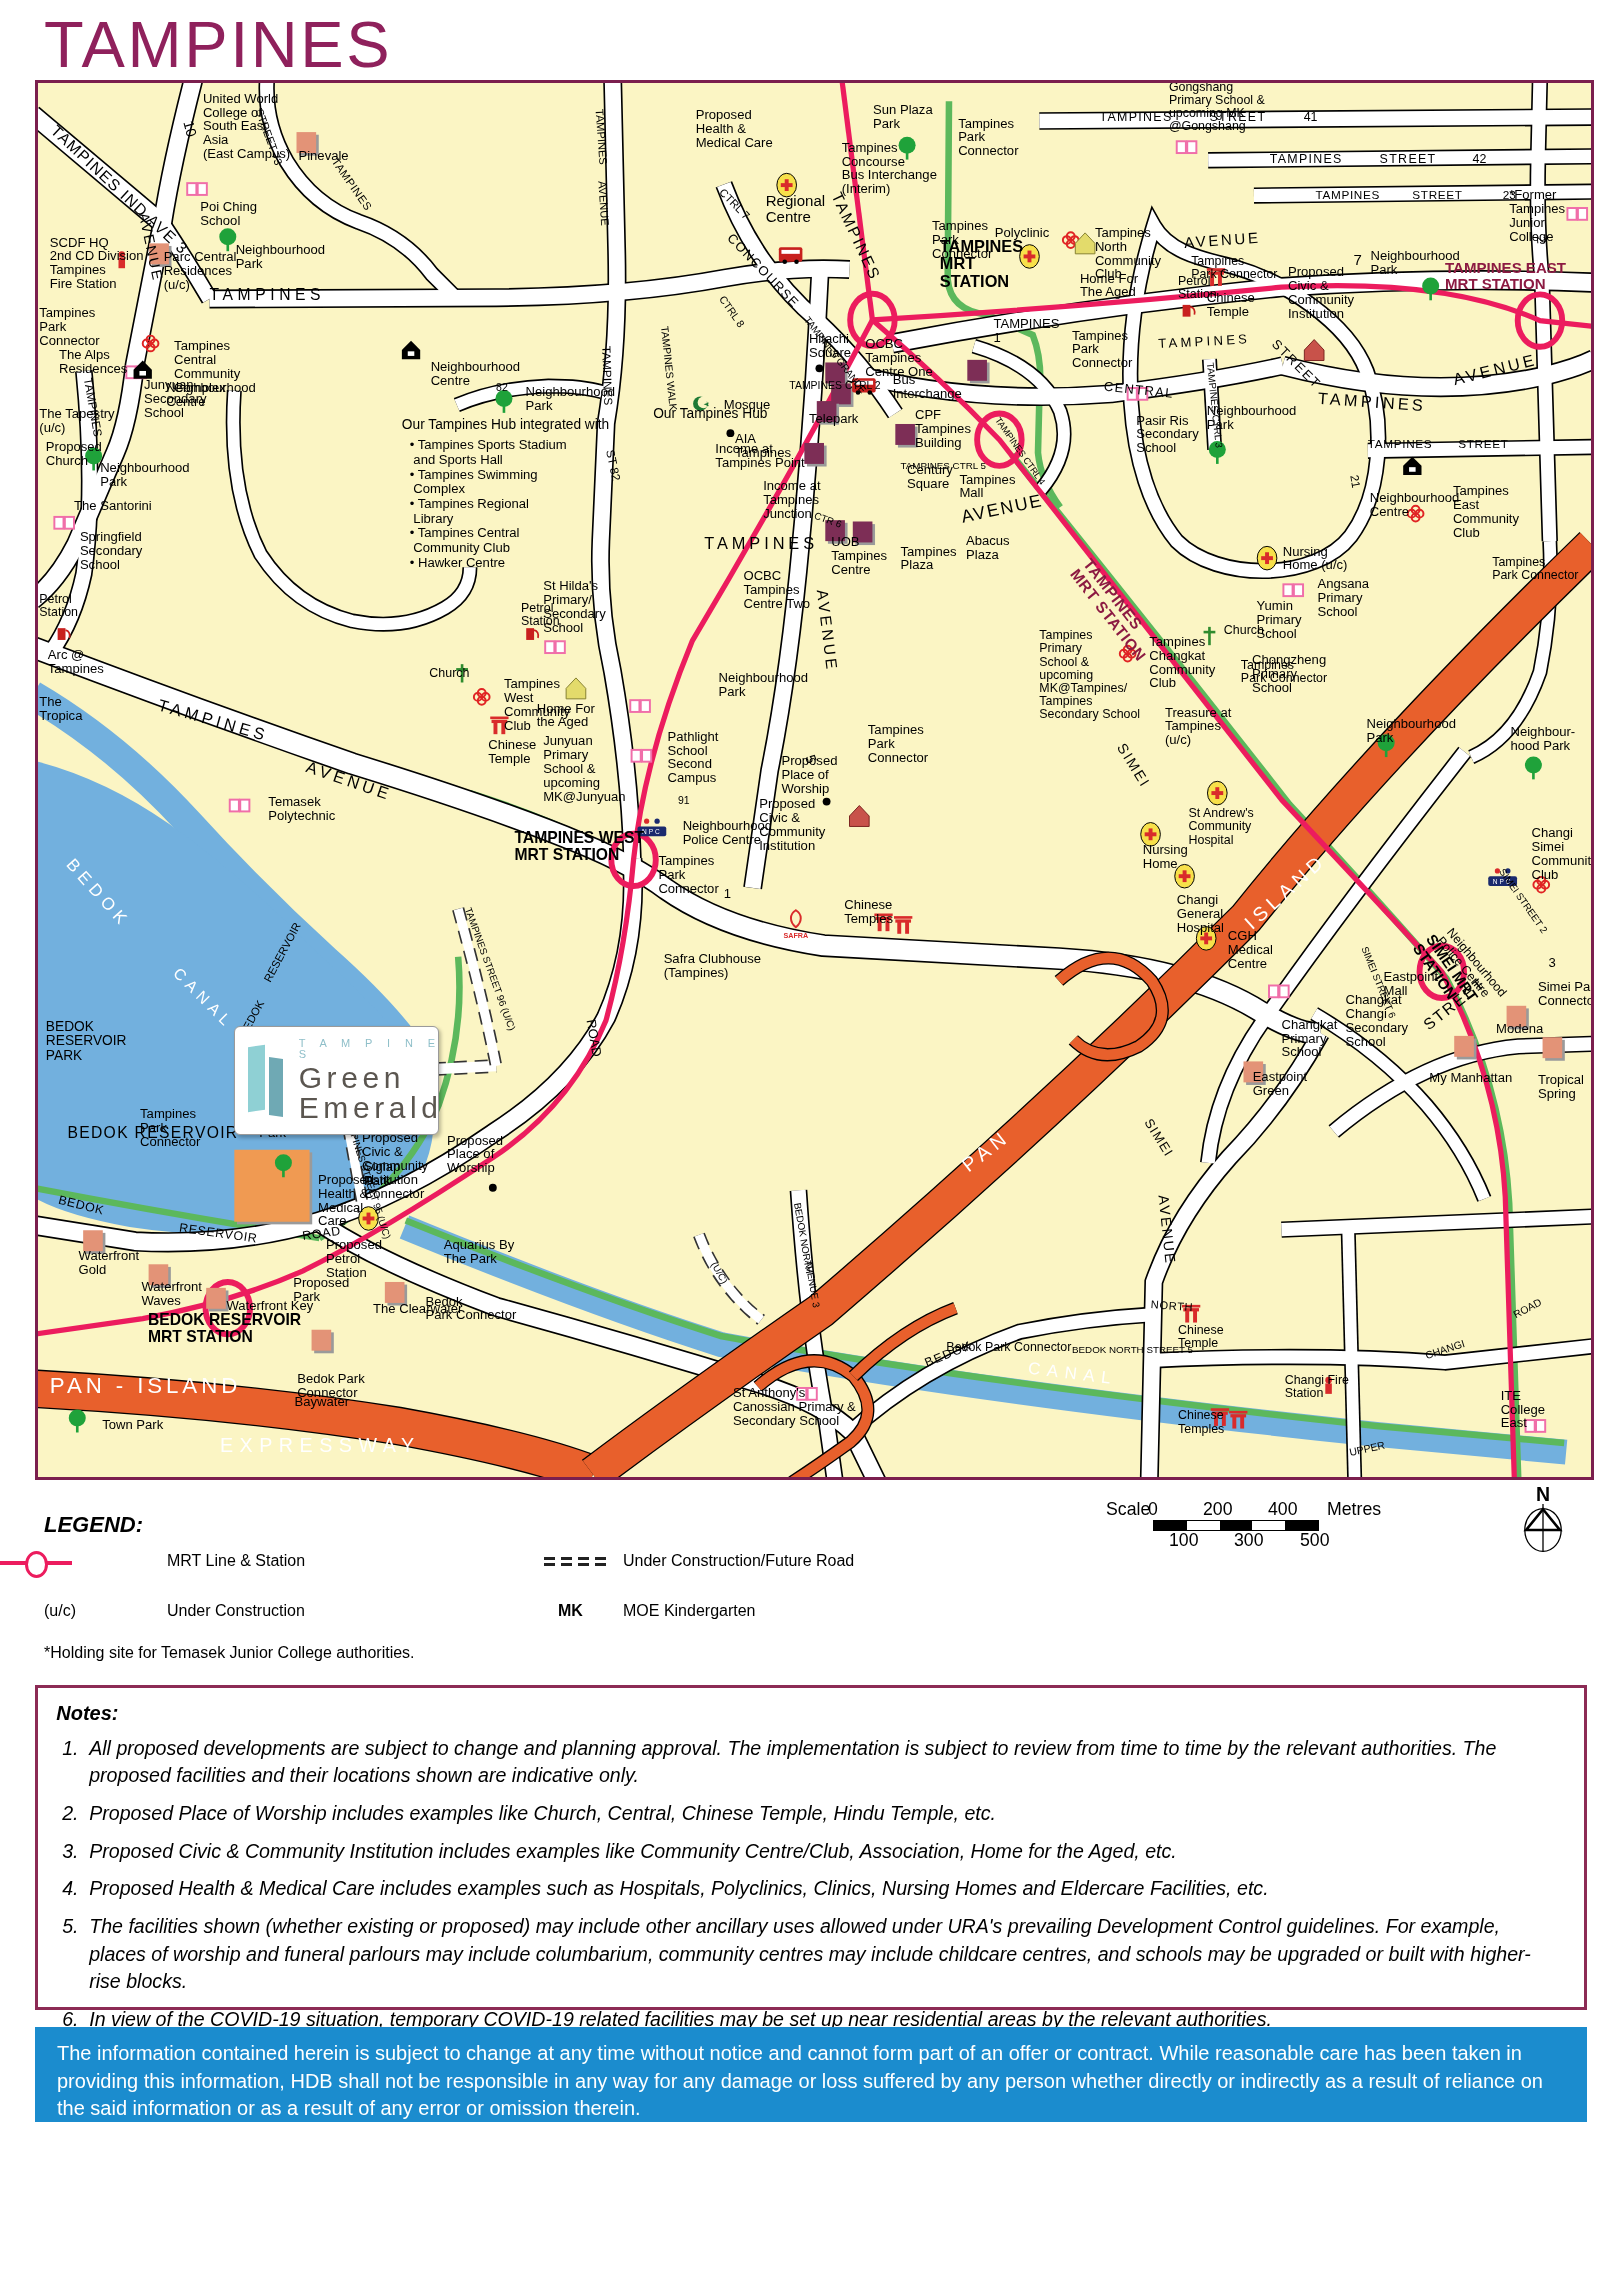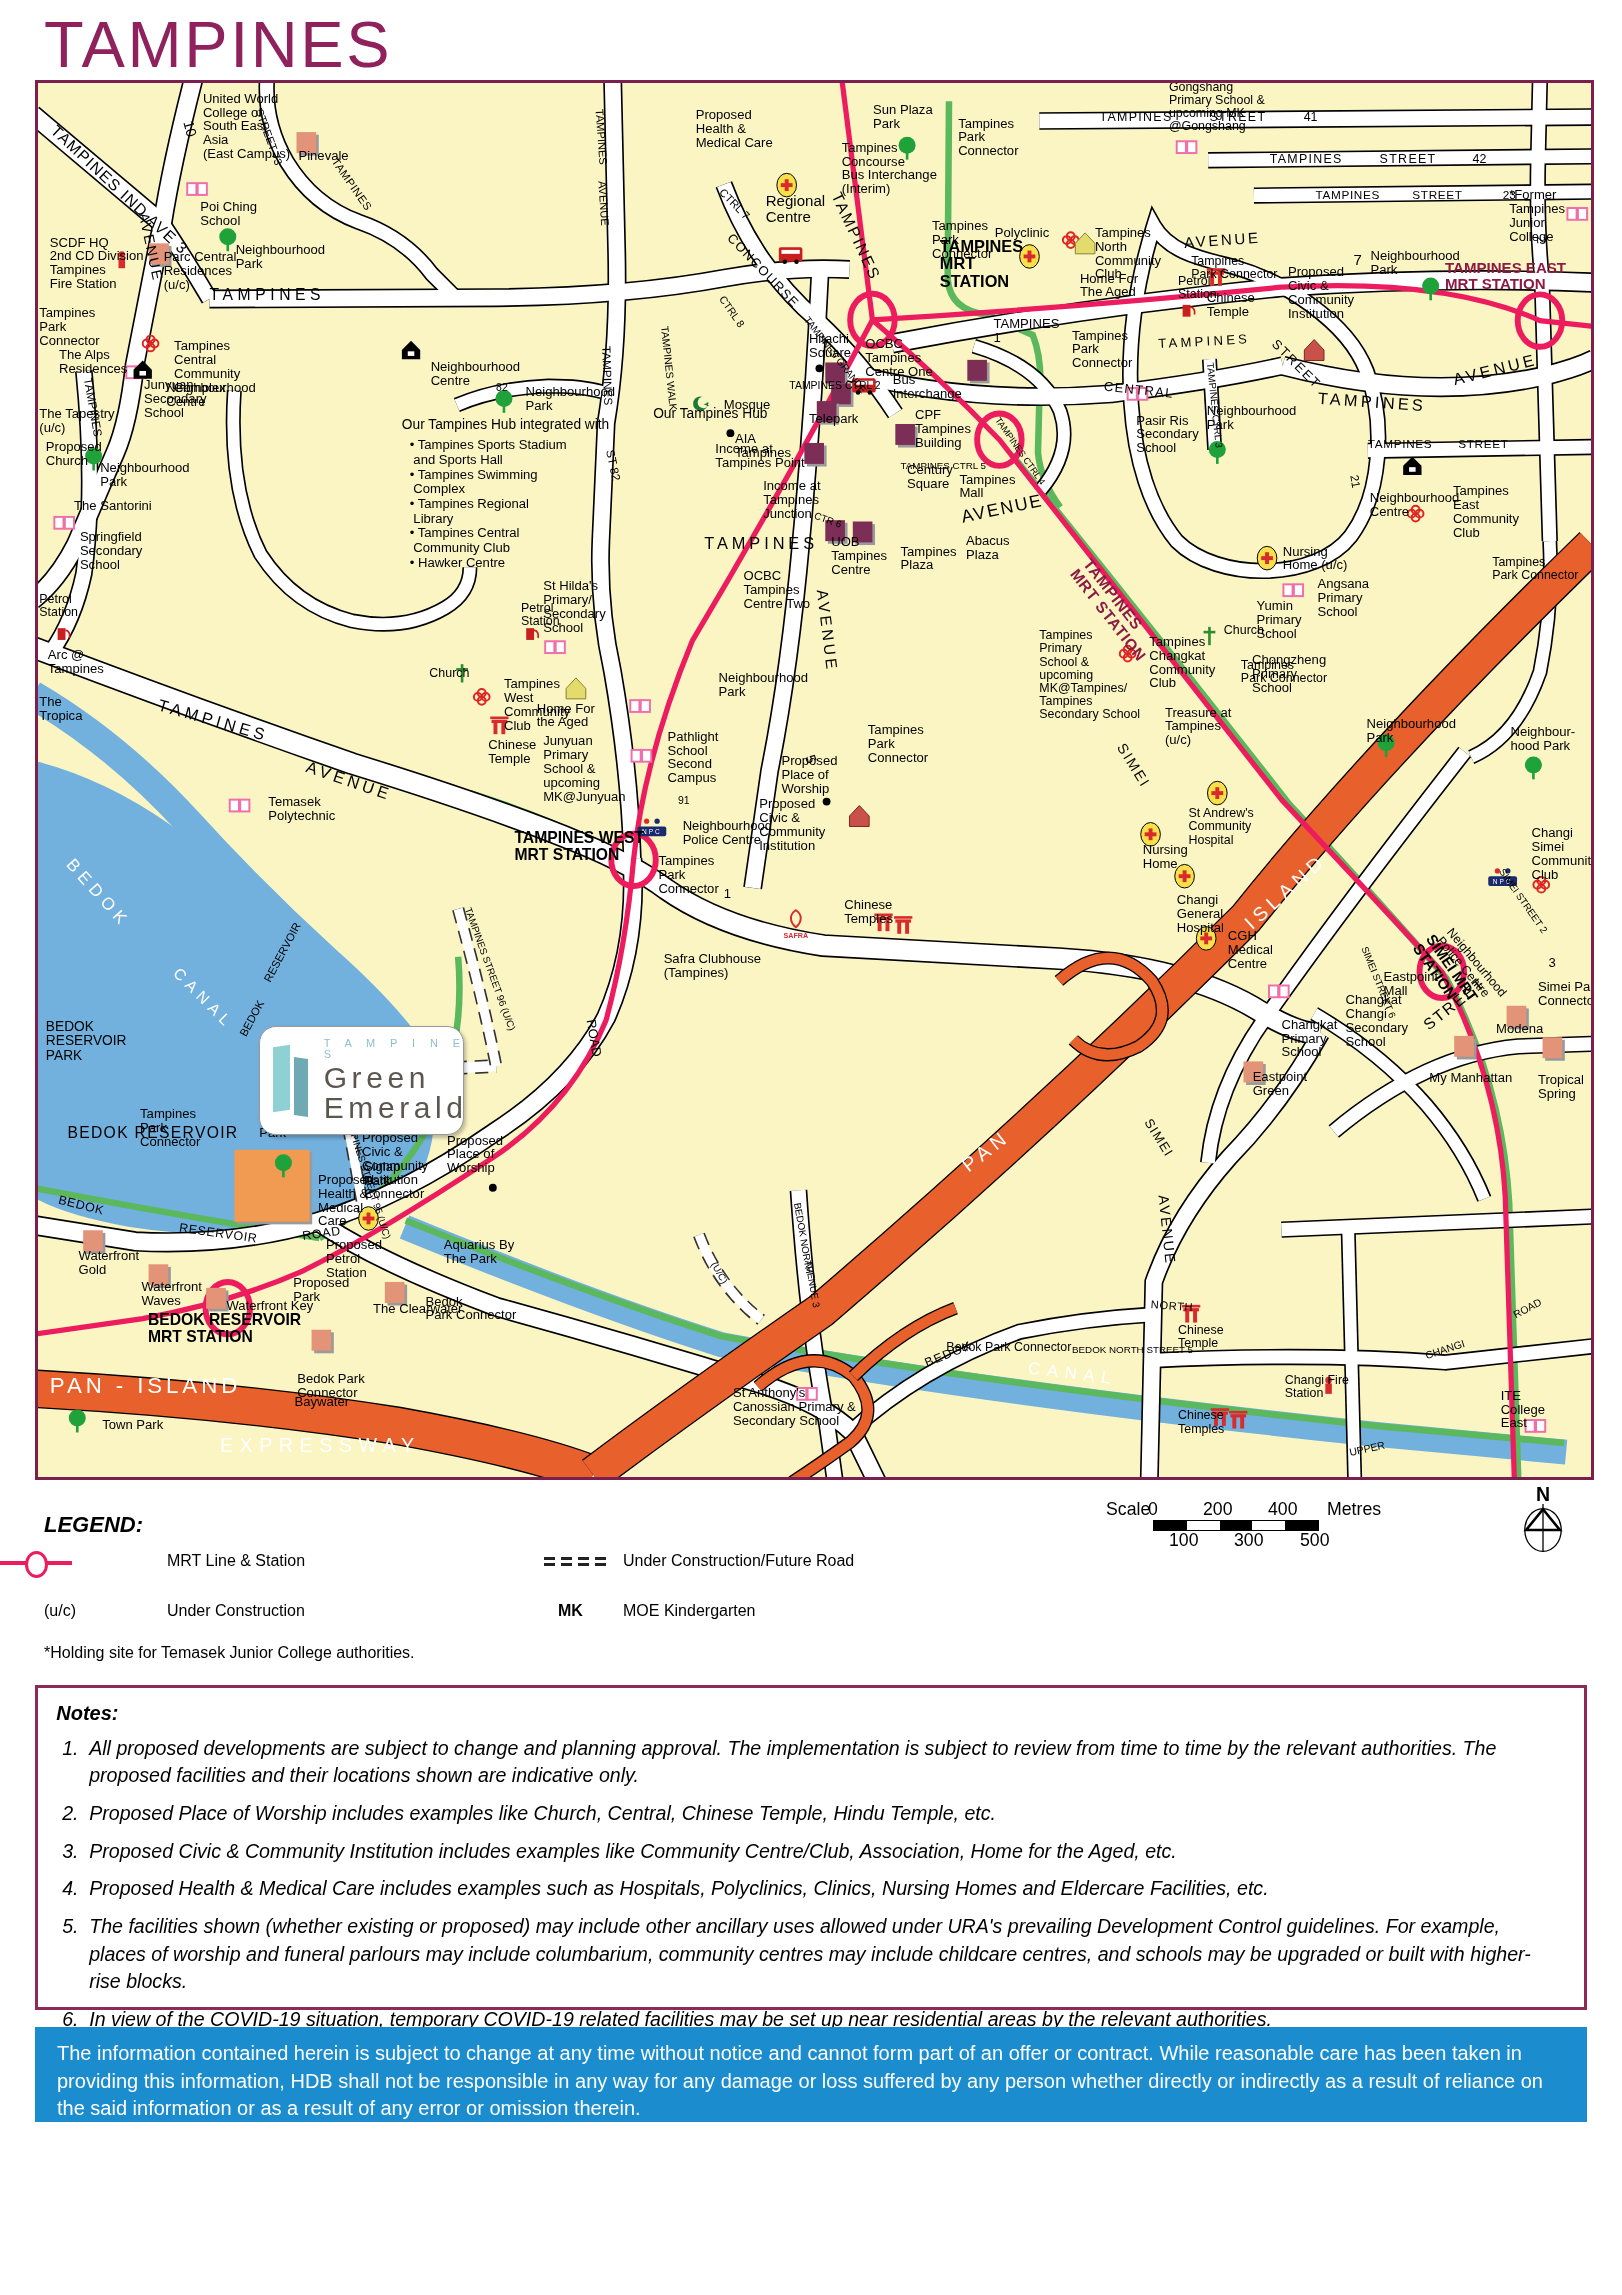--- a/index.html
+++ b/index.html
@@ -2,21 +2,21 @@
 <html style="font-size:10.5px"><head>
 <meta charset="utf-8">
 <style>
   html,body{margin:0;padding:0;background:#fff;}
   body{width:1623px;height:2295px;position:relative;font-family:"Liberation Sans",sans-serif;overflow:hidden;}
   #page-title{position:absolute;left:44px;top:6.5px;font-size:65px;font-weight:400;letter-spacing:2.6px;color:#8F215C;}
   #map-frame{position:absolute;left:35px;top:80px;width:1553px;height:1394px;border:3.9px solid #7B1F4E;background:#FBF5C4;overflow:hidden;}
   #map-svg{position:absolute;left:0;top:0;}
   #map-svg text{font-family:"Liberation Sans",sans-serif;}
   
-  #logo-card{position:absolute;left:196px;top:943px;width:205px;height:109px;background:#fff;border:1.3px solid #9a9a9a;border-radius:17px;box-shadow:2px 2.6px 3.9px rgba(0,0,0,.25);display:flex;align-items:center;padding:0 9.2px;box-sizing:border-box;margin-left:25px;}
+  #logo-card{position:absolute;left:196px;top:943px;width:205px;height:109px;background:#fff;border:1.3px solid #9a9a9a;border-radius:6px;box-shadow:2px 2.6px 3.9px rgba(0,0,0,.25);display:flex;align-items:center;padding:0 9.2px;box-sizing:border-box;}
   .logo-glyph{width:48px;height:79px;position:relative;flex:0 0 auto;}
   .logo-glyph .p1{position:absolute;left:3.9px;top:5.2px;width:17px;height:65px;background:#8FD0D4;transform:skewY(-8deg);}
   .logo-glyph .p2{position:absolute;left:25px;top:17px;width:14.4px;height:58px;background:#6FA9B4;transform:skewY(8deg);}
   .logo-text{margin-left:6.5px;line-height:1;}
   .logo-brand{font-size:11px;letter-spacing:5.9px;color:#8FBFC9;margin-bottom:3.9px;}
   .logo-l1,.logo-l2{font-size:30px;letter-spacing:4.6px;color:#5B5650;}
   
   #scale-area{position:absolute;left:1106px;top:1491px;width:275px;height:65px;font-size:17.7px;color:#000;}
   #scale-label{position:absolute;left:0;top:7.9px;}
   .tick-top{position:absolute;top:7.9px;}

